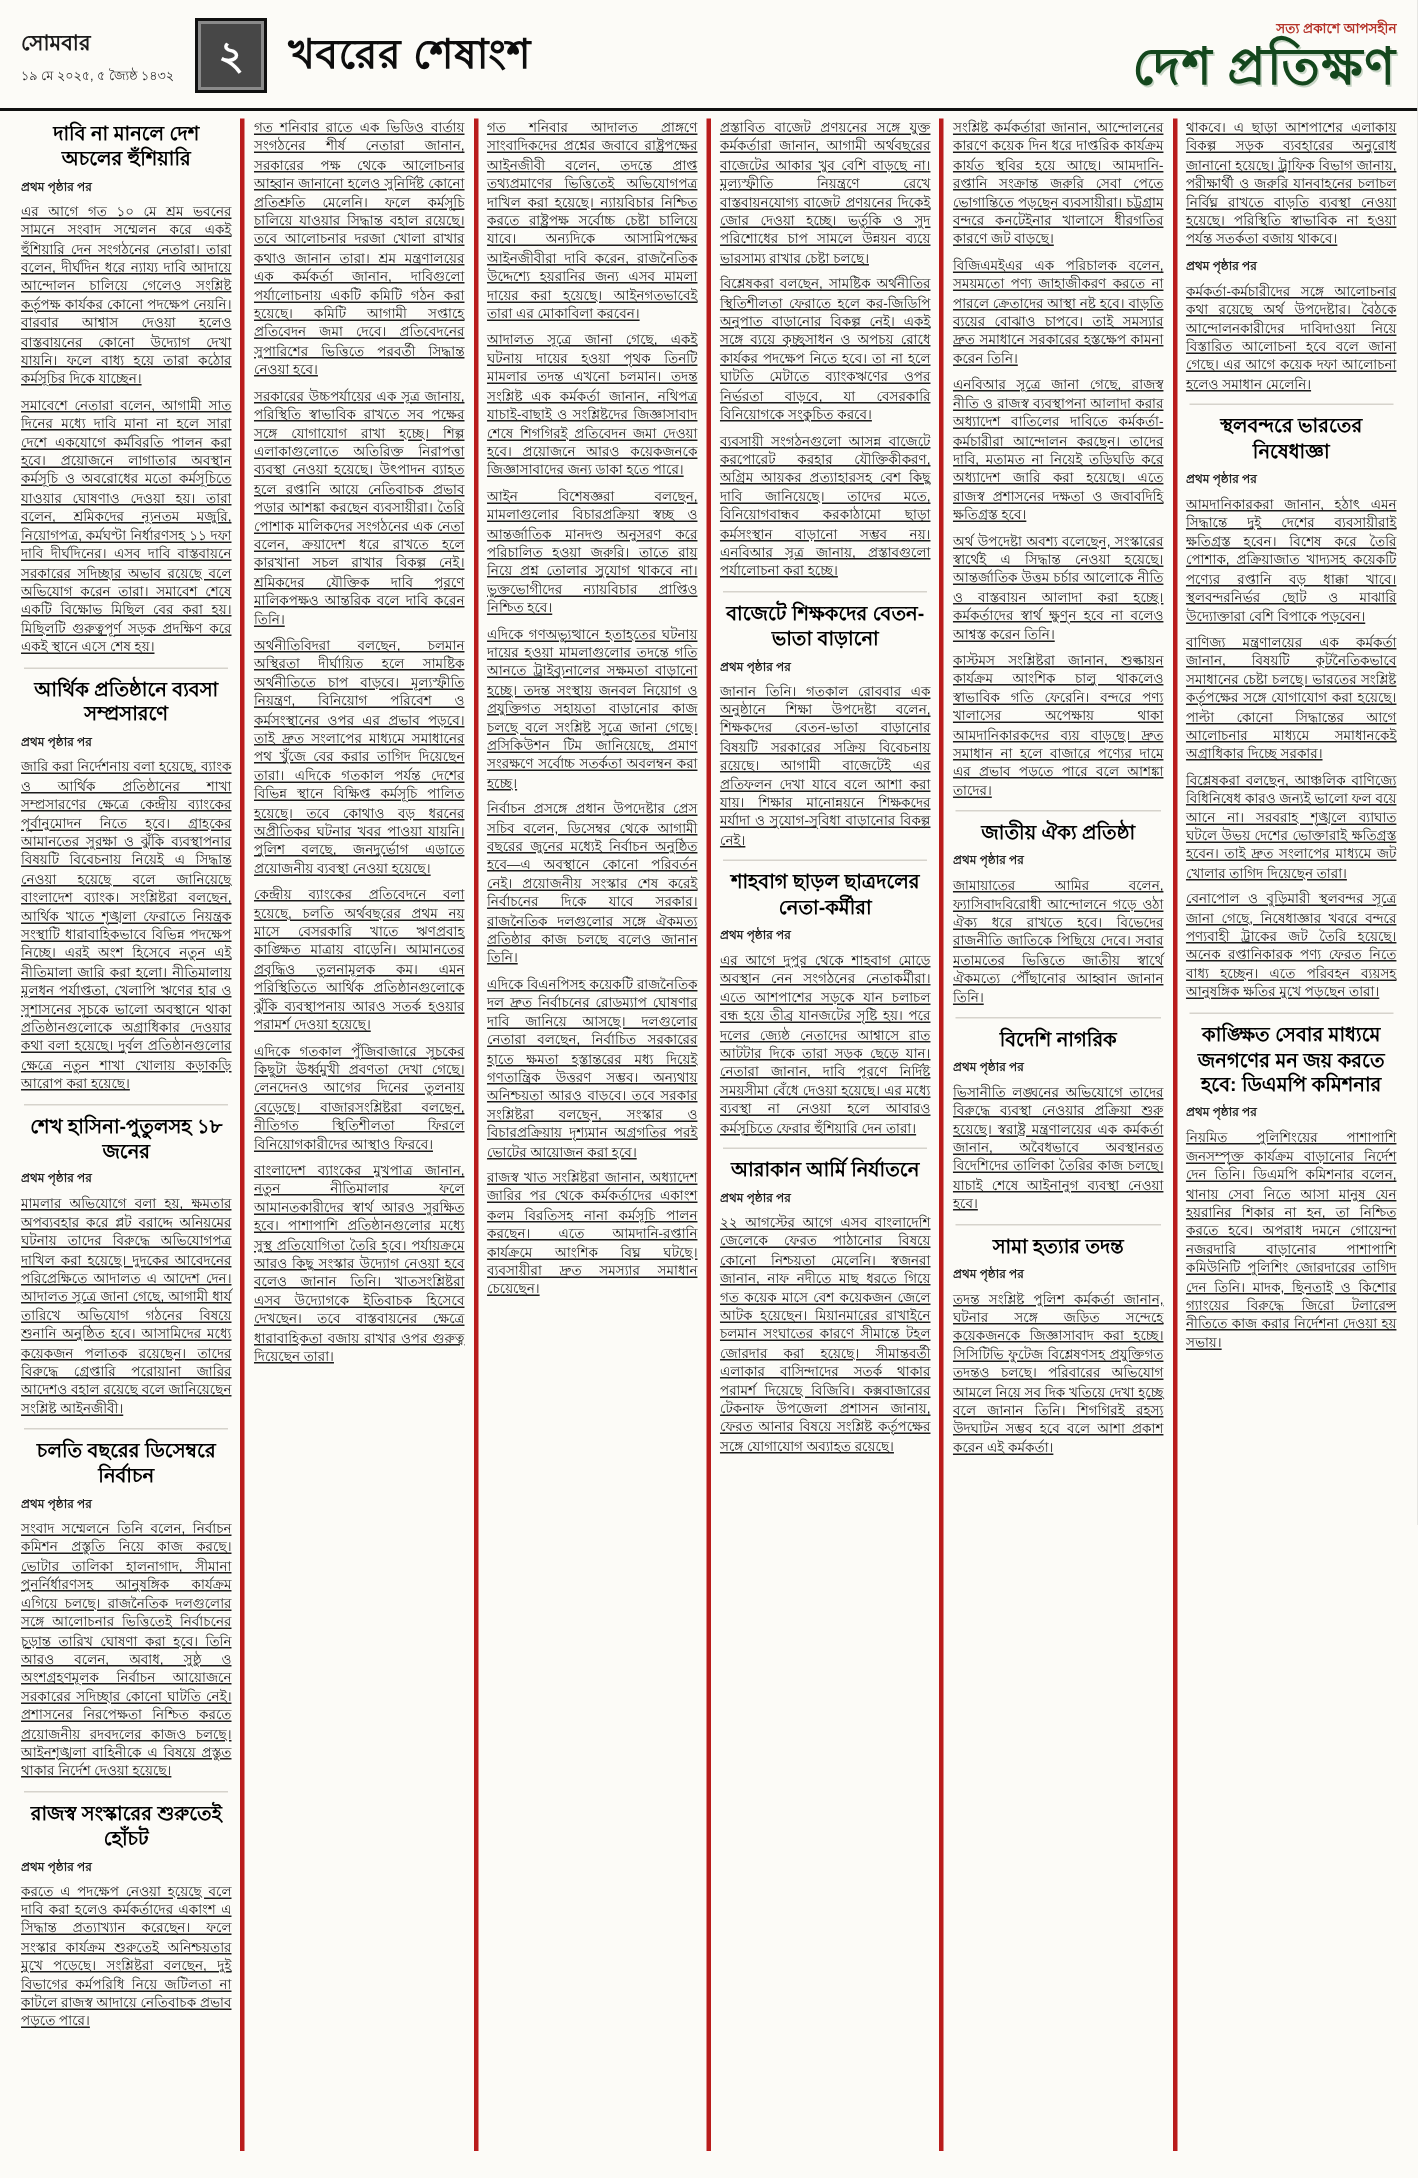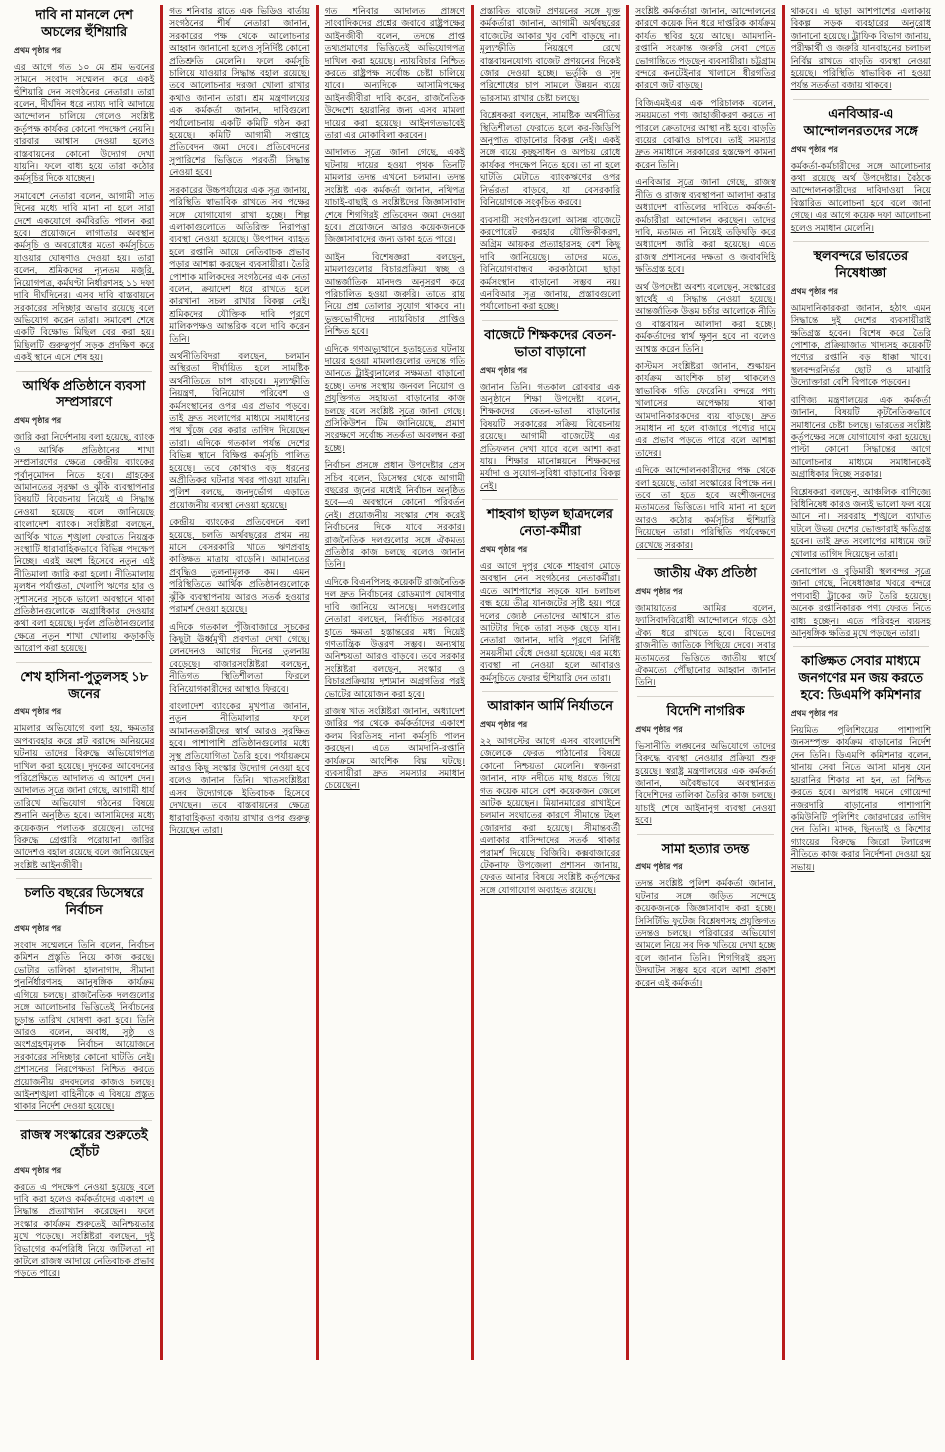--- a/index.html
+++ b/index.html
@@ -78,20 +78,34 @@
     margin:0 0 5px 0;
     word-break:break-word;
     text-decoration:underline;
   }
 </style>
 </head>
 <body>
 
 <div class="page">
 
+  <div class="masthead-bar">
+    <div class="daydate">
+      <span class="weekday">সোমবার</span>
+      <span class="dateline">১৯ মে ২০২৫, ৫ জ্যৈষ্ঠ ১৪৩২</span>
+    </div>
+    <div class="pagenum-box">
+      <span class="pagenum">২</span>
+    </div>
+    <div class="section-title">খবরের শেষাংশ</div>
+    <div class="mast-right">
+      <span class="tagline" style="color: rgb(181, 52, 42);">সত্য প্রকাশে আপসহীন</span>
+      <span class="masthead-title" style="color: rgb(20, 71, 29);">দেশ প্রতিক্ষণ</span>
+    </div>
+  </div>
 
   <div class="columns">
       <div class="col">
         <h2 class="headline">দাবি না মানলে দেশ অচলের হুঁশিয়ারি</h2>
         <div class="continued">প্রথম পৃষ্ঠার পর</div>
         <p class="body-text">এর আগে গত ১০ মে শ্রম ভবনের সামনে সংবাদ সম্মেলন করে একই হুঁশিয়ারি দেন সংগঠনের নেতারা। তারা বলেন, দীর্ঘদিন ধরে ন্যায্য দাবি আদায়ে আন্দোলন চালিয়ে গেলেও সংশ্লিষ্ট কর্তৃপক্ষ কার্যকর কোনো পদক্ষেপ নেয়নি। বারবার আশ্বাস দেওয়া হলেও বাস্তবায়নের কোনো উদ্যোগ দেখা যায়নি। ফলে বাধ্য হয়ে তারা কঠোর কর্মসূচির দিকে যাচ্ছেন।</p>
         <p class="body-text">সমাবেশে নেতারা বলেন, আগামী সাত দিনের মধ্যে দাবি মানা না হলে সারা দেশে একযোগে কর্মবিরতি পালন করা হবে। প্রয়োজনে লাগাতার অবস্থান কর্মসূচি ও অবরোধের মতো কর্মসূচিতে যাওয়ার ঘোষণাও দেওয়া হয়। তারা বলেন, শ্রমিকদের ন্যূনতম মজুরি, নিয়োগপত্র, কর্মঘণ্টা নির্ধারণসহ ১১ দফা দাবি দীর্ঘদিনের। এসব দাবি বাস্তবায়নে সরকারের সদিচ্ছার অভাব রয়েছে বলে অভিযোগ করেন তারা। সমাবেশ শেষে একটি বিক্ষোভ মিছিল বের করা হয়। মিছিলটি গুরুত্বপূর্ণ সড়ক প্রদক্ষিণ করে একই স্থানে এসে শেষ হয়।</p>
         <h2 class="headline">আর্থিক প্রতিষ্ঠানে ব্যবসা সম্প্রসারণে</h2>
         <div class="continued">প্রথম পৃষ্ঠার পর</div>
         <p class="body-text">জারি করা নির্দেশনায় বলা হয়েছে, ব্যাংক ও আর্থিক প্রতিষ্ঠানের শাখা সম্প্রসারণের ক্ষেত্রে কেন্দ্রীয় ব্যাংকের পূর্বানুমোদন নিতে হবে। গ্রাহকের আমানতের সুরক্ষা ও ঝুঁকি ব্যবস্থাপনার বিষয়টি বিবেচনায় নিয়েই এ সিদ্ধান্ত নেওয়া হয়েছে বলে জানিয়েছে বাংলাদেশ ব্যাংক। সংশ্লিষ্টরা বলছেন, আর্থিক খাতে শৃঙ্খলা ফেরাতে নিয়ন্ত্রক সংস্থাটি ধারাবাহিকভাবে বিভিন্ন পদক্ষেপ নিচ্ছে। এরই অংশ হিসেবে নতুন এই নীতিমালা জারি করা হলো। নীতিমালায় মূলধন পর্যাপ্ততা, খেলাপি ঋণের হার ও সুশাসনের সূচকে ভালো অবস্থানে থাকা প্রতিষ্ঠানগুলোকে অগ্রাধিকার দেওয়ার কথা বলা হয়েছে। দুর্বল প্রতিষ্ঠানগুলোর ক্ষেত্রে নতুন শাখা খোলায় কড়াকড়ি আরোপ করা হয়েছে।</p>
@@ -135,34 +149,32 @@
         <h2 class="headline">আরাকান আর্মি নির্যাতনে</h2>
         <div class="continued">প্রথম পৃষ্ঠার পর</div>
         <p class="body-text">২২ আগস্টের আগে এসব বাংলাদেশি জেলেকে ফেরত পাঠানোর বিষয়ে কোনো নিশ্চয়তা মেলেনি। স্বজনরা জানান, নাফ নদীতে মাছ ধরতে গিয়ে গত কয়েক মাসে বেশ কয়েকজন জেলে আটক হয়েছেন। মিয়ানমারের রাখাইনে চলমান সংঘাতের কারণে সীমান্তে টহল জোরদার করা হয়েছে। সীমান্তবর্তী এলাকার বাসিন্দাদের সতর্ক থাকার পরামর্শ দিয়েছে বিজিবি। কক্সবাজারের টেকনাফ উপজেলা প্রশাসন জানায়, ফেরত আনার বিষয়ে সংশ্লিষ্ট কর্তৃপক্ষের সঙ্গে যোগাযোগ অব্যাহত রয়েছে।</p>
       </div>
       <div class="col">
         <p class="body-text">সংশ্লিষ্ট কর্মকর্তারা জানান, আন্দোলনের কারণে কয়েক দিন ধরে দাপ্তরিক কার্যক্রম কার্যত স্থবির হয়ে আছে। আমদানি-রপ্তানি সংক্রান্ত জরুরি সেবা পেতে ভোগান্তিতে পড়ছেন ব্যবসায়ীরা। চট্টগ্রাম বন্দরে কনটেইনার খালাসে ধীরগতির কারণে জট বাড়ছে।</p>
         <p class="body-text">বিজিএমইএর এক পরিচালক বলেন, সময়মতো পণ্য জাহাজীকরণ করতে না পারলে ক্রেতাদের আস্থা নষ্ট হবে। বাড়তি ব্যয়ের বোঝাও চাপবে। তাই সমস্যার দ্রুত সমাধানে সরকারের হস্তক্ষেপ কামনা করেন তিনি।</p>
         <p class="body-text">এনবিআর সূত্রে জানা গেছে, রাজস্ব নীতি ও রাজস্ব ব্যবস্থাপনা আলাদা করার অধ্যাদেশ বাতিলের দাবিতে কর্মকর্তা-কর্মচারীরা আন্দোলন করছেন। তাদের দাবি, মতামত না নিয়েই তড়িঘড়ি করে অধ্যাদেশ জারি করা হয়েছে। এতে রাজস্ব প্রশাসনের দক্ষতা ও জবাবদিহি ক্ষতিগ্রস্ত হবে।</p>
         <p class="body-text">অর্থ উপদেষ্টা অবশ্য বলেছেন, সংস্কারের স্বার্থেই এ সিদ্ধান্ত নেওয়া হয়েছে। আন্তর্জাতিক উত্তম চর্চার আলোকে নীতি ও বাস্তবায়ন আলাদা করা হচ্ছে। কর্মকর্তাদের স্বার্থ ক্ষুণ্ন হবে না বলেও আশ্বস্ত করেন তিনি।</p>
         <p class="body-text">কাস্টমস সংশ্লিষ্টরা জানান, শুল্কায়ন কার্যক্রম আংশিক চালু থাকলেও স্বাভাবিক গতি ফেরেনি। বন্দরে পণ্য খালাসের অপেক্ষায় থাকা আমদানিকারকদের ব্যয় বাড়ছে। দ্রুত সমাধান না হলে বাজারে পণ্যের দামে এর প্রভাব পড়তে পারে বলে আশঙ্কা তাদের।</p>
-        <p class="body-text">এদিকে আন্দোলনকারীদের পক্ষ থেকে বলা হয়েছে, তারা সংস্কারের বিপক্ষে নন। তবে তা হতে হবে অংশীজনদের মতামতের ভিত্তিতে। দাবি মানা না হলে আরও কঠোর কর্মসূচির হুঁশিয়ারি দিয়েছেন তারা। পরিস্থিতি পর্যবেক্ষণে রেখেছে সরকার।</p>
         <h2 class="headline">জাতীয় ঐক্য প্রতিষ্ঠা</h2>
         <div class="continued">প্রথম পৃষ্ঠার পর</div>
         <p class="body-text">জামায়াতের আমির বলেন, ফ্যাসিবাদবিরোধী আন্দোলনে গড়ে ওঠা ঐক্য ধরে রাখতে হবে। বিভেদের রাজনীতি জাতিকে পিছিয়ে দেবে। সবার মতামতের ভিত্তিতে জাতীয় স্বার্থে ঐকমত্যে পৌঁছানোর আহ্বান জানান তিনি।</p>
         <h2 class="headline">বিদেশি নাগরিক</h2>
         <div class="continued">প্রথম পৃষ্ঠার পর</div>
         <p class="body-text">ভিসানীতি লঙ্ঘনের অভিযোগে তাদের বিরুদ্ধে ব্যবস্থা নেওয়ার প্রক্রিয়া শুরু হয়েছে। স্বরাষ্ট্র মন্ত্রণালয়ের এক কর্মকর্তা জানান, অবৈধভাবে অবস্থানরত বিদেশিদের তালিকা তৈরির কাজ চলছে। যাচাই শেষে আইনানুগ ব্যবস্থা নেওয়া হবে।</p>
         <h2 class="headline">সামা হত্যার তদন্ত</h2>
         <div class="continued">প্রথম পৃষ্ঠার পর</div>
         <p class="body-text">তদন্ত সংশ্লিষ্ট পুলিশ কর্মকর্তা জানান, ঘটনার সঙ্গে জড়িত সন্দেহে কয়েকজনকে জিজ্ঞাসাবাদ করা হচ্ছে। সিসিটিভি ফুটেজ বিশ্লেষণসহ প্রযুক্তিগত তদন্তও চলছে। পরিবারের অভিযোগ আমলে নিয়ে সব দিক খতিয়ে দেখা হচ্ছে বলে জানান তিনি। শিগগিরই রহস্য উদঘাটন সম্ভব হবে বলে আশা প্রকাশ করেন এই কর্মকর্তা।</p>
       </div>
       <div class="col">
         <p class="body-text">থাকবে। এ ছাড়া আশপাশের এলাকায় বিকল্প সড়ক ব্যবহারের অনুরোধ জানানো হয়েছে। ট্রাফিক বিভাগ জানায়, পরীক্ষার্থী ও জরুরি যানবাহনের চলাচল নির্বিঘ্ন রাখতে বাড়তি ব্যবস্থা নেওয়া হয়েছে। পরিস্থিতি স্বাভাবিক না হওয়া পর্যন্ত সতর্কতা বজায় থাকবে।</p>
-        <h2 class="headline">এনবিআর-এ আন্দোলনরতদের সঙ্গে</h2>
         <div class="continued">প্রথম পৃষ্ঠার পর</div>
         <p class="body-text">কর্মকর্তা-কর্মচারীদের সঙ্গে আলোচনার কথা রয়েছে অর্থ উপদেষ্টার। বৈঠকে আন্দোলনকারীদের দাবিদাওয়া নিয়ে বিস্তারিত আলোচনা হবে বলে জানা গেছে। এর আগে কয়েক দফা আলোচনা হলেও সমাধান মেলেনি।</p>
         <h2 class="headline">স্থলবন্দরে ভারতের নিষেধাজ্ঞা</h2>
         <div class="continued">প্রথম পৃষ্ঠার পর</div>
         <p class="body-text">আমদানিকারকরা জানান, হঠাৎ এমন সিদ্ধান্তে দুই দেশের ব্যবসায়ীরাই ক্ষতিগ্রস্ত হবেন। বিশেষ করে তৈরি পোশাক, প্রক্রিয়াজাত খাদ্যসহ কয়েকটি পণ্যের রপ্তানি বড় ধাক্কা খাবে। স্থলবন্দরনির্ভর ছোট ও মাঝারি উদ্যোক্তারা বেশি বিপাকে পড়বেন।</p>
         <p class="body-text">বাণিজ্য মন্ত্রণালয়ের এক কর্মকর্তা জানান, বিষয়টি কূটনৈতিকভাবে সমাধানের চেষ্টা চলছে। ভারতের সংশ্লিষ্ট কর্তৃপক্ষের সঙ্গে যোগাযোগ করা হয়েছে। পাল্টা কোনো সিদ্ধান্তের আগে আলোচনার মাধ্যমে সমাধানকেই অগ্রাধিকার দিচ্ছে সরকার।</p>
         <p class="body-text">বিশ্লেষকরা বলছেন, আঞ্চলিক বাণিজ্যে বিধিনিষেধ কারও জন্যই ভালো ফল বয়ে আনে না। সরবরাহ শৃঙ্খলে ব্যাঘাত ঘটলে উভয় দেশের ভোক্তারাই ক্ষতিগ্রস্ত হবেন। তাই দ্রুত সংলাপের মাধ্যমে জট খোলার তাগিদ দিয়েছেন তারা।</p>
         <p class="body-text">বেনাপোল ও বুড়িমারী স্থলবন্দর সূত্রে জানা গেছে, নিষেধাজ্ঞার খবরে বন্দরে পণ্যবাহী ট্রাকের জট তৈরি হয়েছে। অনেক রপ্তানিকারক পণ্য ফেরত নিতে বাধ্য হচ্ছেন। এতে পরিবহন ব্যয়সহ আনুষঙ্গিক ক্ষতির মুখে পড়ছেন তারা।</p>
         <h2 class="headline">কাঙ্ক্ষিত সেবার মাধ্যমে জনগণের মন জয় করতে হবে: ডিএমপি কমিশনার</h2>
         <div class="continued">প্রথম পৃষ্ঠার পর</div>

